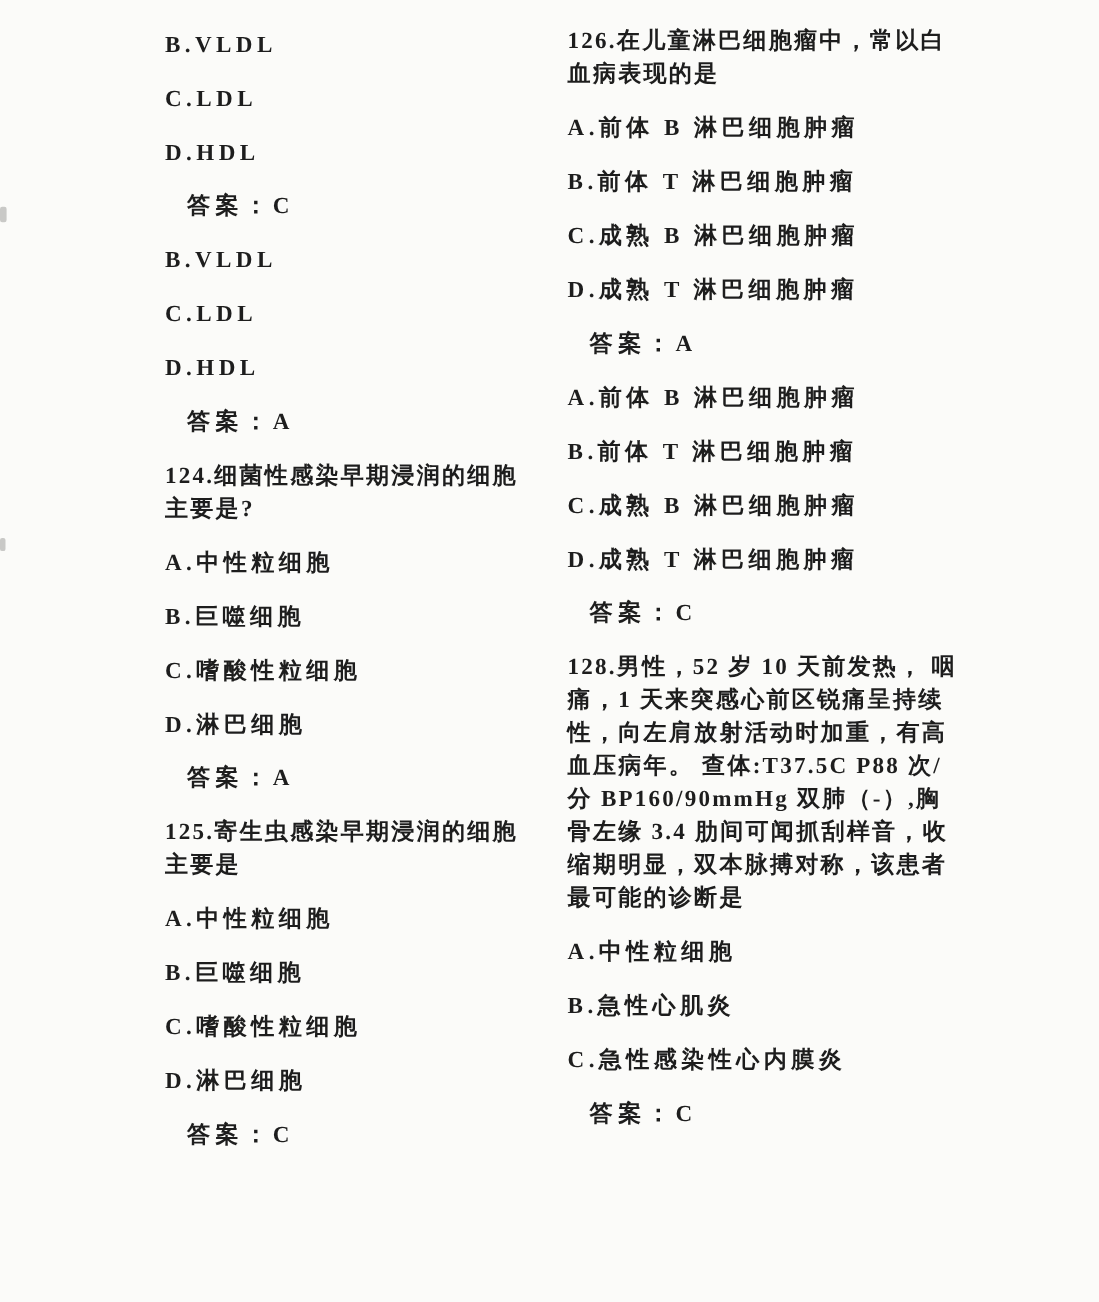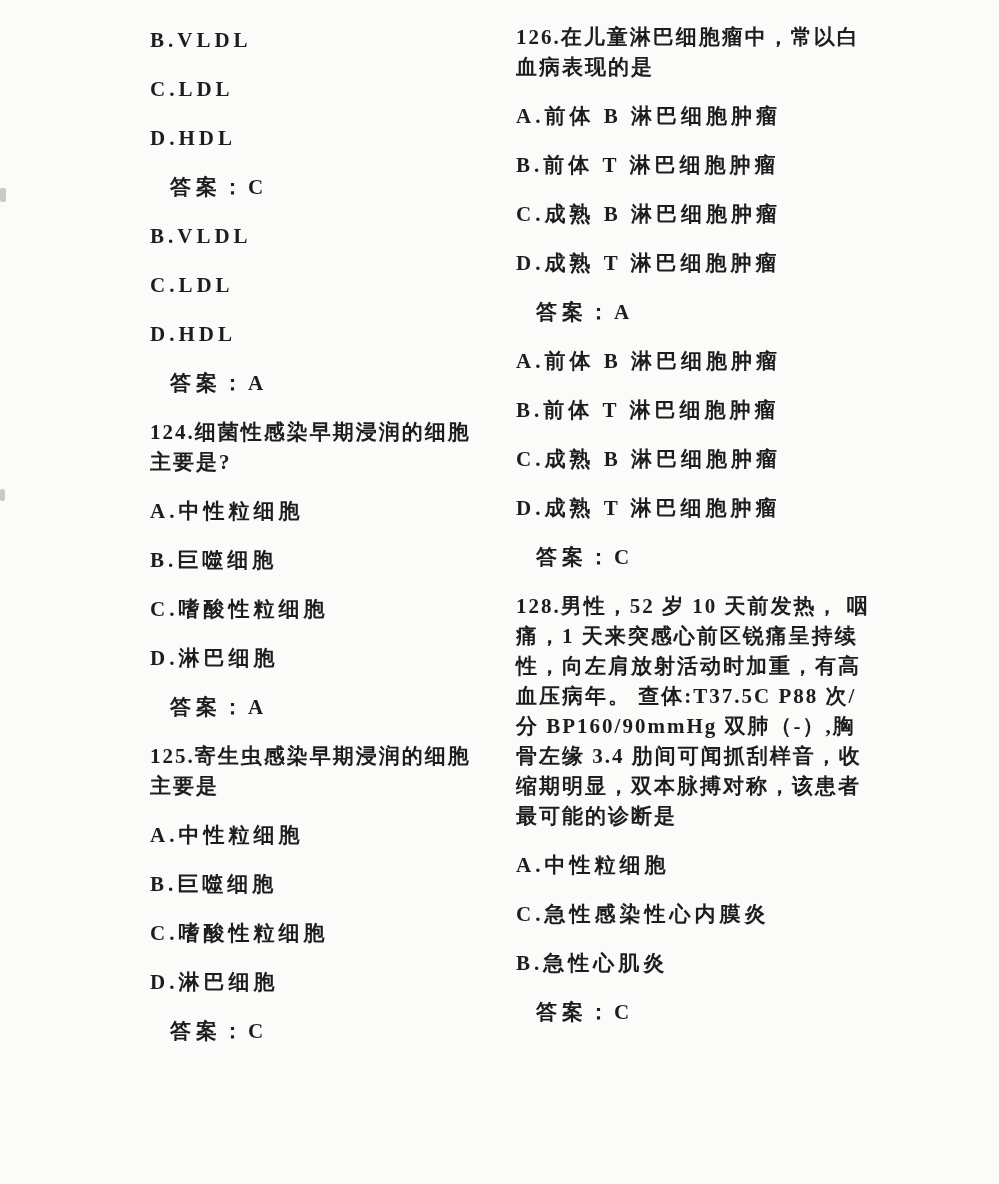--- a/index.html
+++ b/index.html
@@ -92,17 +92,17 @@
       <p class="block kind-option">C.成熟 B 淋巴细胞肿瘤</p>
       <p class="block kind-option">D.成熟 T 淋巴细胞肿瘤</p>
       <p class="block kind-answer">答案：A</p>
       <p class="block kind-option">A.前体 B 淋巴细胞肿瘤</p>
       <p class="block kind-option">B.前体 T 淋巴细胞肿瘤</p>
       <p class="block kind-option">C.成熟 B 淋巴细胞肿瘤</p>
       <p class="block kind-option">D.成熟 T 淋巴细胞肿瘤</p>
       <p class="block kind-answer">答案：C</p>
       <p class="block kind-question">128.男性，52 岁 10 天前发热， 咽<br>痛，1 天来突感心前区锐痛呈持续<br>性，向左肩放射活动时加重，有高<br>血压病年。 查体:T37.5C  P88 次/<br>分 BP160/90mmHg 双肺（-）,胸<br>骨左缘 3.4 肋间可闻抓刮样音，收<br>缩期明显，双本脉搏对称，该患者<br>最可能的诊断是</p>
       <p class="block kind-option">A.中性粒细胞</p>
+      <p class="block kind-option">B.急性心肌炎</p>
       <p class="block kind-option">C.急性感染性心内膜炎</p>
-      <p class="block kind-option">B.急性心肌炎</p>
       <p class="block kind-answer">答案：C</p>
     </div>
 </div>
 
 </body></html>

